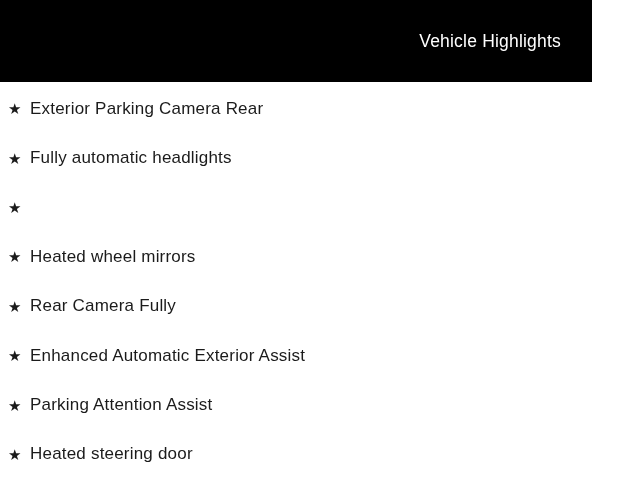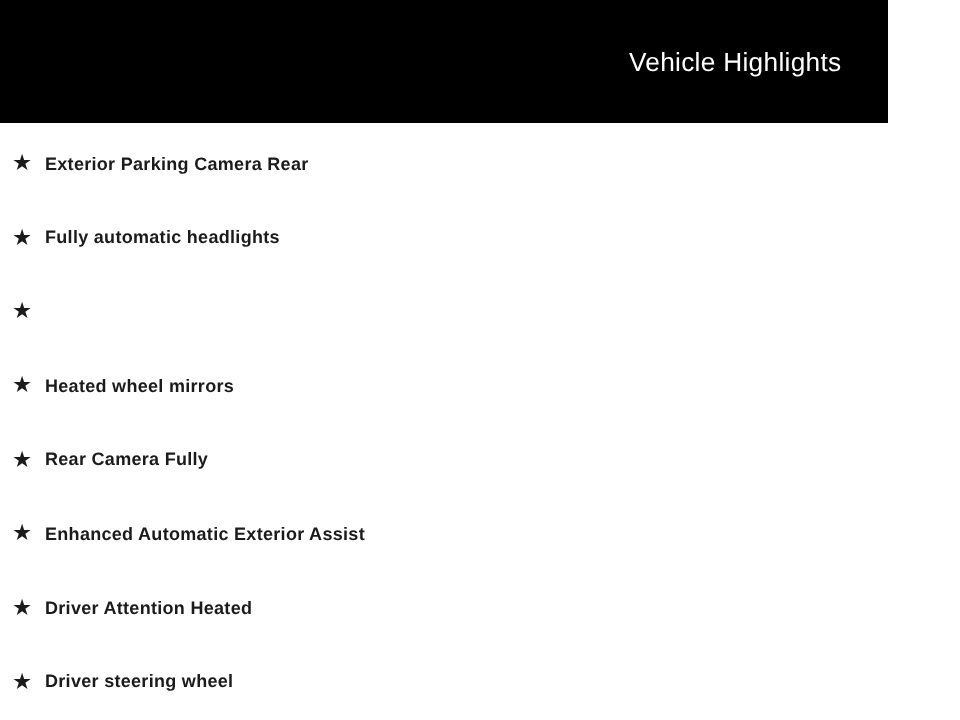--- a/index.html
+++ b/index.html
@@ -39,23 +39,23 @@
     color: var(--item-text, #1b1b1b);
     font-size: 15px;
     line-height: 1;
     width: 14px;
     text-align: left;
     margin-right: 8px;
     flex: 0 0 auto;
   }
   .label {
     color: var(--item-text, #1b1b1b);
-    font-size: 12px;
+    font-size: 17px;
     letter-spacing: 0.2px;
-    font-weight: 700;
+    font-weight: 400;
     white-space: nowrap;
   }
 </style>
 </head>
 <body>
 
 <div class="screen">
   <div class="header">
     <span class="header-title">Vehicle Highlights</span>
   </div>
@@ -78,20 +78,20 @@
       <div class="item">
         <span class="star">★</span>
         <span class="label">Rear Camera Fully</span>
       </div>
       <div class="item">
         <span class="star">★</span>
         <span class="label">Enhanced Automatic Exterior Assist</span>
       </div>
       <div class="item">
         <span class="star">★</span>
-        <span class="label">Driver Attention Heated</span>
+        <span class="label">Parking Attention Assist</span>
       </div>
       <div class="item">
         <span class="star">★</span>
-        <span class="label">Driver steering wheel</span>
+        <span class="label">Heated steering door</span>
       </div>
     </div>
 </div>
 
 </body></html>

